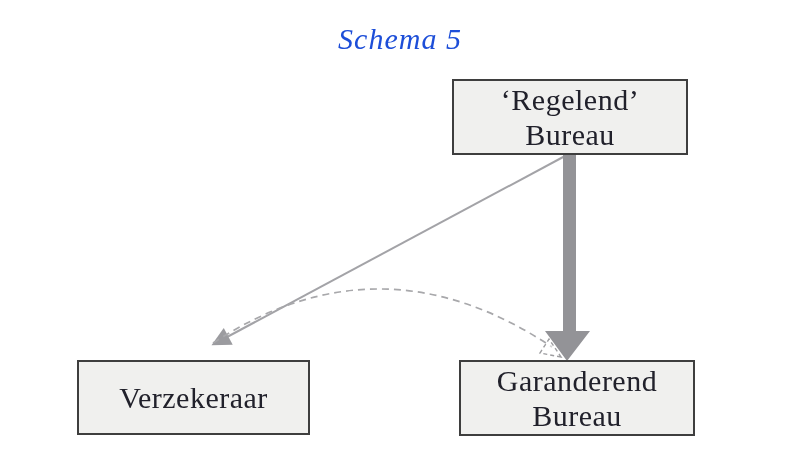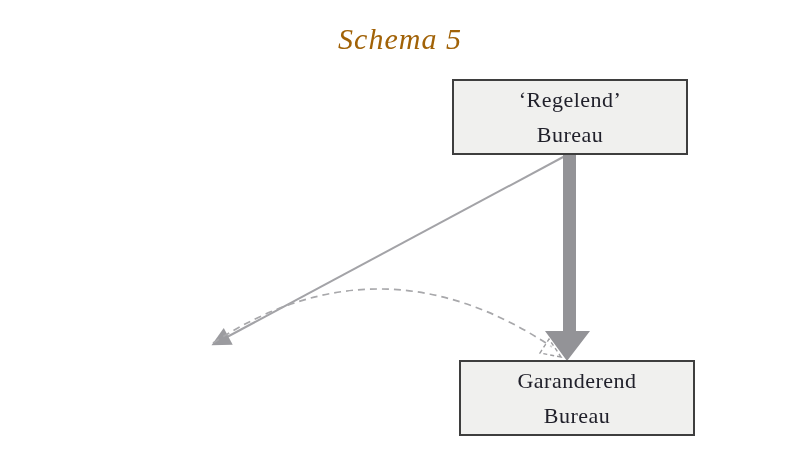--- a/index.html
+++ b/index.html
@@ -17,40 +17,40 @@
   }
   #diagram-title {
     position: absolute;
     top: 22px;
     left: 0;
     width: 800px;
     text-align: center;
     font-style: italic;
     font-size: 30px;
     letter-spacing: 1px;
-    color: #a16207;
+    color: #1d4ed8;
   }
   #arrows-layer {
     position: absolute;
     top: 0;
     left: 0;
     z-index: 1;
   }
   .node-box {
     position: absolute;
     z-index: 2;
     box-sizing: border-box;
     background: #f0f0ee;
     border: 2px solid #3e3e3e;
     display: flex;
     flex-direction: column;
     align-items: center;
     justify-content: center;
     text-align: center;
-    font-size: 22px;
+    font-size: 30px;
     line-height: 35px;
     color: #21212b;
     letter-spacing: 0.5px;
   }
   #node-regelend    { left: 452px; top: 79px;  width: 236px; height: 76px; }
   #node-verzekeraar { left: 77px;  top: 360px; width: 233px; height: 75px; }
   #node-garanderend { left: 451px; top: 360px; width: 236px; height: 76px; margin-left: 8px; }
   .node-line { display: block; }
   .node-line:empty { display: none; }
 </style>
@@ -83,19 +83,22 @@
     <g>
       <polygon points="561,357 540,353 549,339" fill="rgba(255,255,255,0.5)" stroke="#9e9ea1" stroke-width="1.4" stroke-dasharray="4 3"></polygon>
     </g>
   </svg>
 
   <div class="node-box" id="node-regelend">
     <span class="node-line">‘Regelend’</span>
     <span class="node-line">Bureau</span>
   </div>
 
+  <div class="node-box" id="node-verzekeraar">
+    <span class="node-line">Verzekeraar</span>
+  </div>
 
   <div class="node-box" id="node-garanderend">
     <span class="node-line">Garanderend</span>
     <span class="node-line">Bureau</span>
   </div>
 
 </div>
 
 </body></html>

